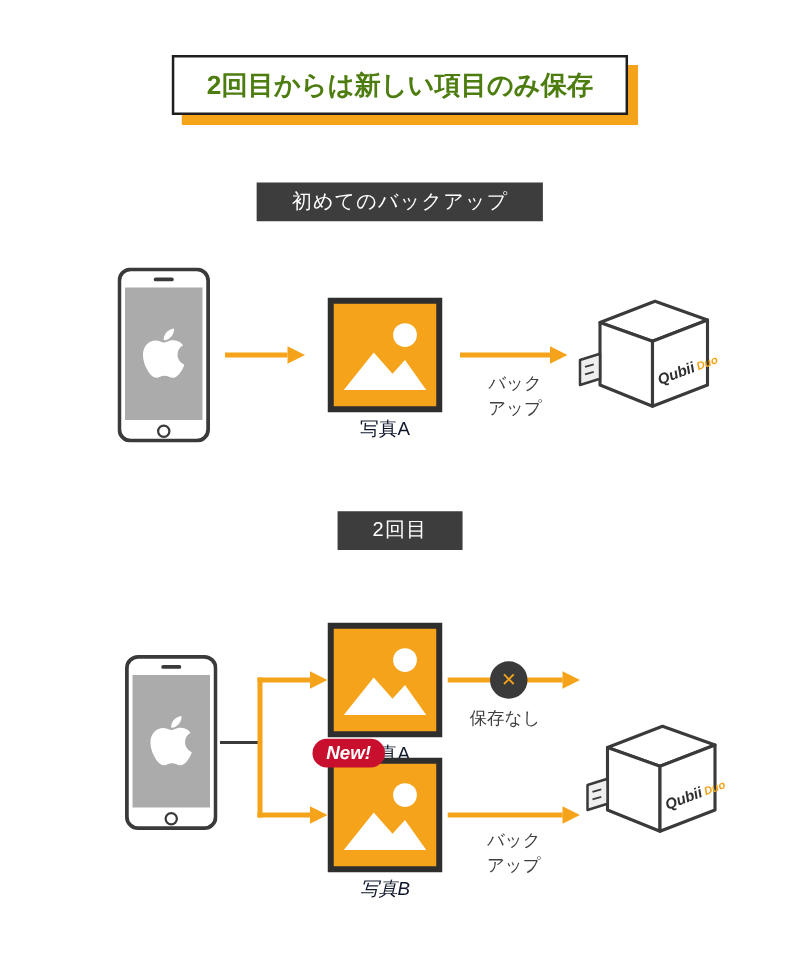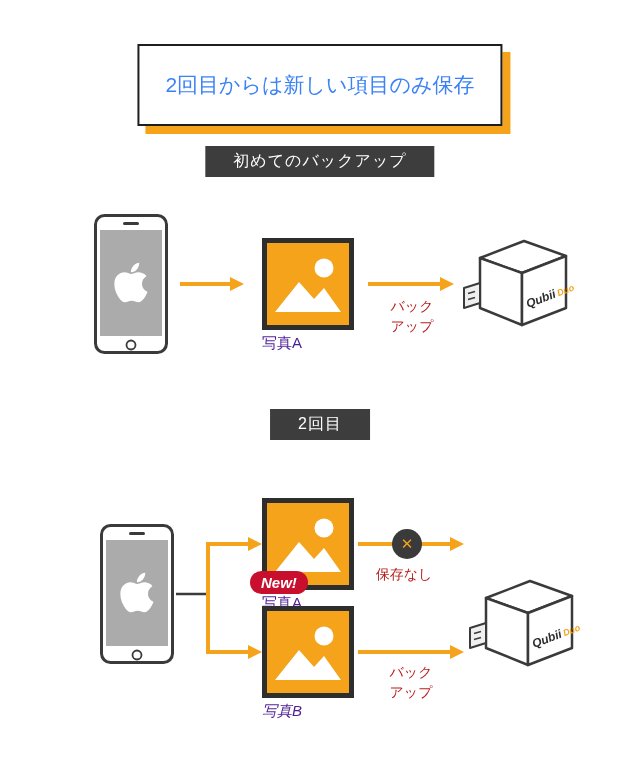--- a/index.html
+++ b/index.html
@@ -5,30 +5,30 @@
   * { margin:0; padding:0; box-sizing:border-box; }
   html,body { background:#fff; }
   body { font-family:"Liberation Sans","DejaVu Sans",sans-serif; }
   .canvas { position:relative; width:640px; height:782px; background:#fff; overflow:hidden; }
   .abs { position:absolute; }
 
   .title-banner {
     top:44px; left:50%; transform:translateX(-50%);
     background:#fff; border:2px solid #1e1e1e;
     box-shadow:8px 8px 0 0 var(--accent,#F5A31A);
-    padding:25px 26px; font-size:21px; font-weight:normal; color:#3b82f6;
+    padding:8px 26px; font-size:21px; font-weight:bold; color:#4d7c0f;
     white-space:nowrap; z-index:2;
   }
   .section-badge {
     left:50%; transform:translateX(-50%);
     background:var(--badge_bg,#3D3D3D); color:#fff;
     font-size:16px; padding:5px 28px; letter-spacing:1px; white-space:nowrap;
   }
-  .photo-label { font-size:15px; color:#4c1d95; }
-  .arrow-label { font-size:14px; color:#b91c1c; text-align:center; white-space:pre-line; line-height:1.45; }
+  .photo-label { font-size:15px; color:#0f172a; text-align:center; }
+  .arrow-label { font-size:14px; color:#404040; text-align:center; white-space:pre-line; line-height:1.45; }
   .new-badge {
     background:var(--red,#C8102E); color:#fff; font-style:italic; font-weight:bold;
     font-size:15px; padding:3px 11px; border-radius:15px; z-index:3; white-space:nowrap;
   }
   .x-circle {
     width:30px; height:30px; border-radius:50%; background:var(--dark,#3A3A3A);
     color:var(--accent,#F5A31A); display:flex; align-items:center; justify-content:center;
     font-size:15px; font-weight:bold; z-index:3;
   }
   svg { display:block; }
@@ -109,21 +109,21 @@
   </svg>
   <div class="abs photo-label" style="left:262px; top:594px; width:92px;">写真A</div>
 
   <svg class="abs" style="left:358px; top:536px;" width="106" height="16" viewBox="0 0 106 16">
     <line x1="0" y1="8" x2="92" y2="8" stroke="#F5A31A" stroke-width="4"></line>
     <polygon points="92,1 106,8 92,15" fill="#F5A31A"></polygon>
   </svg>
   <div class="abs x-circle" style="left:392px; top:529px;">✕</div>
   <div class="abs arrow-label" style="left:366px; top:564px; width:76px;">保存なし</div>
 
-  <div class="abs new-badge" style="left:250px; top:571px;">New!</div>
+  <div class="abs new-badge" style="left:250px; top:591px;">New!</div>
 
   <svg class="abs" style="left:262px; top:606px;" width="92" height="92" viewBox="0 0 92 92">
     <rect x="2.5" y="2.5" width="87" height="87" fill="#F5A31A" stroke="#2E2E2E" stroke-width="5"></rect>
     <circle cx="62" cy="30" r="9.5" fill="#fff"></circle>
     <path d="M13 74 L37 44 L52 61 L62 50 L79 74 Z" fill="#fff"></path>
   </svg>
   <div class="abs photo-label" style="left:262px; top:702px; width:92px;font-style:italic;">写真B</div>
 
   <svg class="abs" style="left:358px; top:644px;" width="106" height="16" viewBox="0 0 106 16">
     <line x1="0" y1="8" x2="92" y2="8" stroke="#F5A31A" stroke-width="4"></line>

